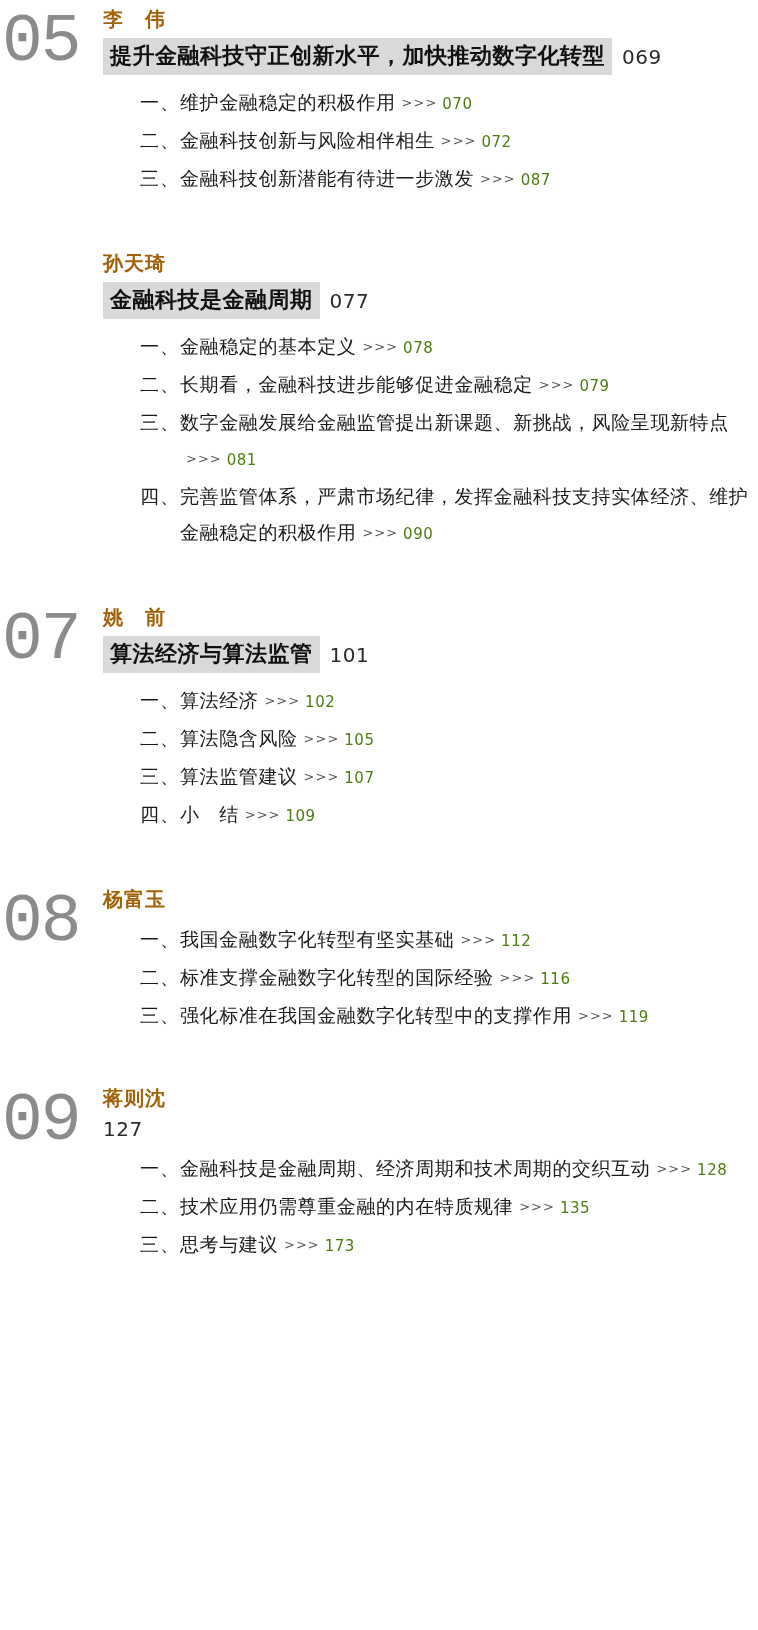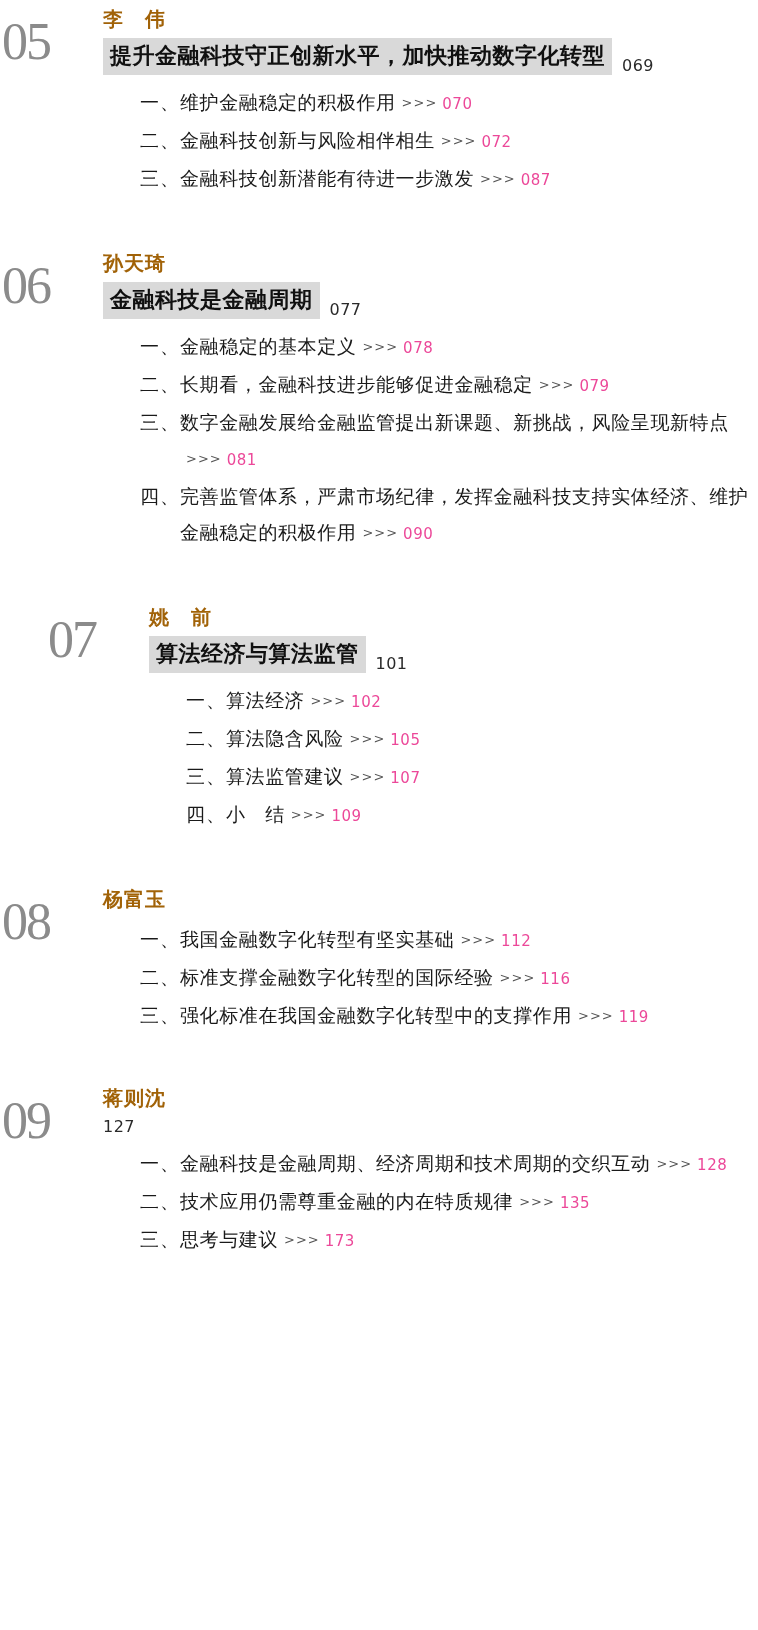--- a/index.html
+++ b/index.html
@@ -22,55 +22,55 @@
   }
   .entry {
     position: relative;
     padding-left: 103px;
     margin-bottom: 10px;
   }
   .entry-num {
     position: absolute;
     left: 2px;
     top: 6px;
-    font-family: Liberation Serif, serif;
-    font-size: 52px;
+    font-family: Liberation Mono, monospace;
+    font-size: 68px;
     line-height: 68px;
     font-weight: 400;
     color: #8b8b8b;
     letter-spacing: -2px;
   }
   .author {
     font-size: 20px;
     line-height: 26px;
     color: #a16207;
     font-weight: 700;
     letter-spacing: 1px;
     margin: 0 0 6px 0;
     padding-top: 4px;
   }
   .title-row {
     display: flex;
-    align-items: flex-end;
+    align-items: center;
     gap: 10px;
     margin-bottom: 4px;
   }
   .title {
     display: inline-block;
     background: #d9d9d9;
     font-size: 22px;
     line-height: 34px;
     font-weight: 700;
     color: #101010;
     padding: 1px 7px 2px 7px;
     letter-spacing: 0.5px;
     white-space: nowrap;
   }
   .title-page {
-    font-size: 16px;
+    font-size: 20px;
     color: #2a2a2a;
     font-family: "DejaVu Sans", sans-serif;
     letter-spacing: 0.5px;
     white-space: nowrap;
   }
   .sections {
     margin-top: 10px;
     padding-left: 37px;
   }
   .section {
@@ -96,26 +96,26 @@
     font-family: "DejaVu Sans", sans-serif;
     font-size: 13px;
     color: #555;
     letter-spacing: 1px;
     margin: 0 5px 0 6px;
     vertical-align: 2px;
   }
   .sec-page {
     font-family: "DejaVu Sans", sans-serif;
     font-size: 15px;
-    color: #ec4899;
+    color: #4d7c0f;
     letter-spacing: 0.5px;
   }
   .e05 { margin-top: 2px; }
   .e06 { margin-top: 48px; }
-  .e07 { margin-top: 48px; margin-left: 46px; }
+  .e07 { margin-top: 48px; }
   .e08 { margin-top: 48px; }
   .e09 { margin-top: 46px; }
 </style>
 </head>
 <body>
 
 <div class="toc">
 
   <div class="entry e05">
     <div class="entry-num">05</div>
@@ -134,21 +134,20 @@
         <span class="sec-body"><span class="sec-text">金融科技创新与风险相伴相生</span><span class="dots">&gt;&gt;&gt;</span><span class="sec-page">072</span></span>
       </div>
       <div class="section">
         <span class="sec-label">三、</span>
         <span class="sec-body"><span class="sec-text">金融科技创新潜能有待进一步激发</span><span class="dots">&gt;&gt;&gt;</span><span class="sec-page">087</span></span>
       </div>
     </div>
   </div>
 
   <div class="entry e06">
-    <div class="entry-num">06</div>
     <div class="author">孙天琦</div>
     <div class="title-row">
       <span class="title">金融科技是金融周期</span>
       <span class="title-page">077</span>
     </div>
     <div class="sections">
       <div class="section">
         <span class="sec-label">一、</span>
         <span class="sec-body"><span class="sec-text">金融稳定的基本定义</span><span class="dots">&gt;&gt;&gt;</span><span class="sec-page">078</span></span>
       </div>

